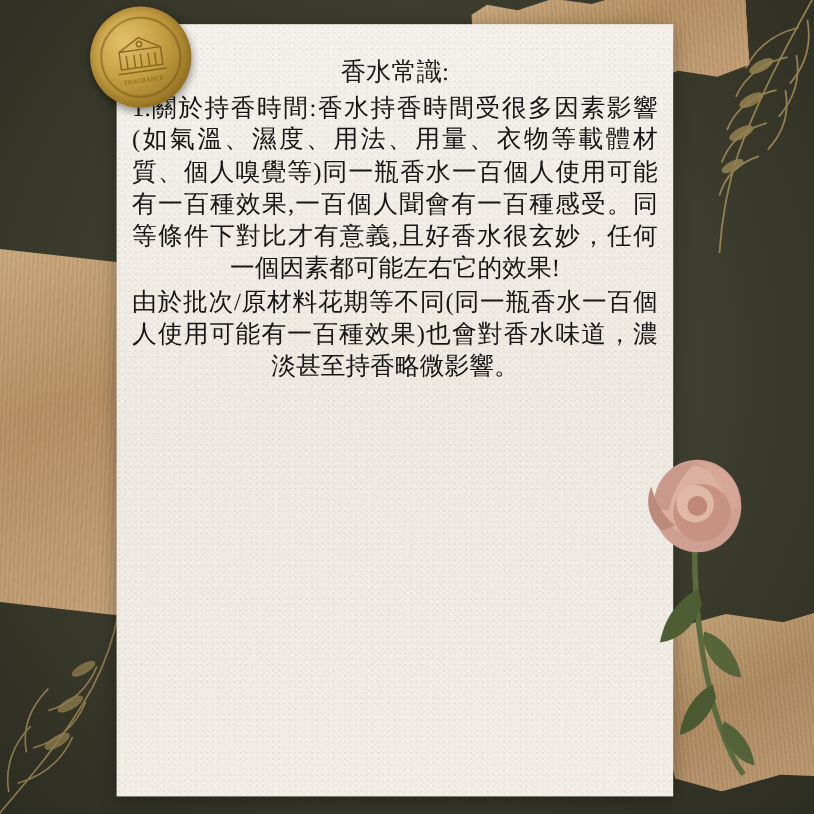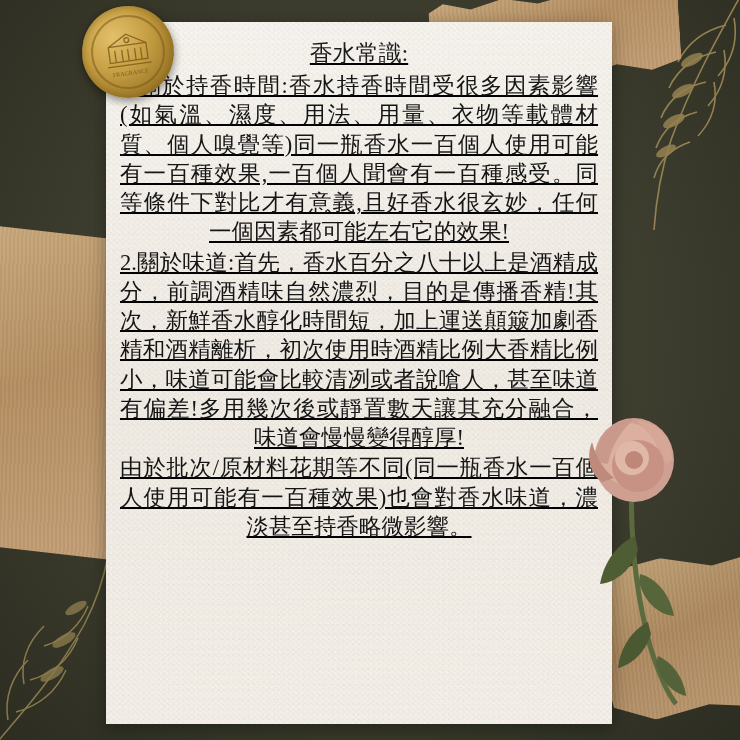--- a/index.html
+++ b/index.html
@@ -105,24 +105,23 @@
       radial-gradient(rgba(0,0,0,0.05) 0.6px, transparent 0.7px),
       radial-gradient(rgba(255,255,255,0.55) 0.6px, transparent 0.7px);
     background-size: 5px 5px, 7px 7px;
     background-position: 0 0, 2px 3px;
     opacity: 0.85;
     pointer-events: none;
   }
 
   #doc-body {
     position: relative;
-    padding: 16px 14px 10px 14px;
+    padding: 28px 14px 10px 14px;
     box-sizing: border-box;
     height: 100%;
-    text-decoration: underline;
   }
   #doc-title {
     text-align: center;
     font-size: 23px;
     color: #1b1b1b;
     line-height: 1.35;
     margin-bottom: 2px;
     font-family: "Liberation Serif", "DejaVu Serif", serif;
   }
   .para {
@@ -202,21 +201,20 @@
 
   <div class="kraft" id="kraft-top"></div>
   <div class="kraft" id="kraft-left"></div>
   <div class="kraft" id="kraft-bottom-right"></div>
 
   <div id="paper-card">
     <div id="paper-texture"></div>
     <div id="doc-body">
       <div id="doc-title">香水常識:</div>
       <p class="para indent">1.關於持香時間:香水持香時間受很多因素影響(如氣溫、濕度、用法、用量、衣物等載體材質、個人嗅覺等)同一瓶香水一百個人使用可能有一百種效果,一百個人聞會有一百種感受。同等條件下對比才有意義,且好香水很玄妙，任何一個因素都可能左右它的效果!</p>
-      <p class="para">2.關於味道:首先，香水百分之八十以上是酒精成分，前調酒精味自然濃烈，目的是傳播香精!其次，新鮮香水醇化時間短，加上運送顛簸加劇香精和酒精離析，初次使用時酒精比例大香精比例小，味道可能會比較清冽或者說嗆人，甚至味道有偏差!多用幾次後或靜置數天讓其充分融合，味道會慢慢變得醇厚!</p>
       <p class="para indent">由於批次/原材料花期等不同(同一瓶香水一百個人使用可能有一百種效果)也會對香水味道，濃淡甚至持香略微影響。</p>
     </div>
   </div>
 
   <div id="wax-seal">
     <div id="wax-seal-emblem">
       <svg width="62" height="62" viewBox="0 0 62 62">
         <g stroke="#7c5d1a" stroke-width="1.3" fill="none" opacity="0.85">
           <path d="M12 40 L12 24 L31 13 L50 24 L50 40 Z"></path>
           <path d="M12 24 L50 24"></path>

